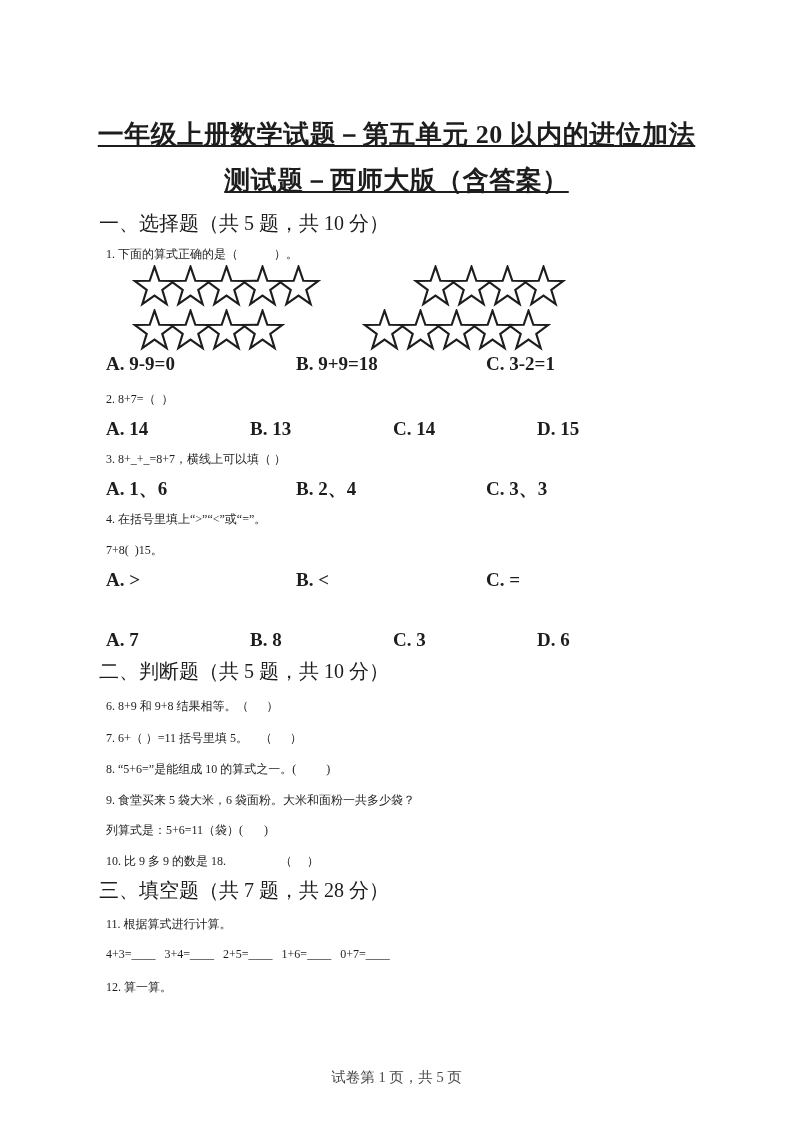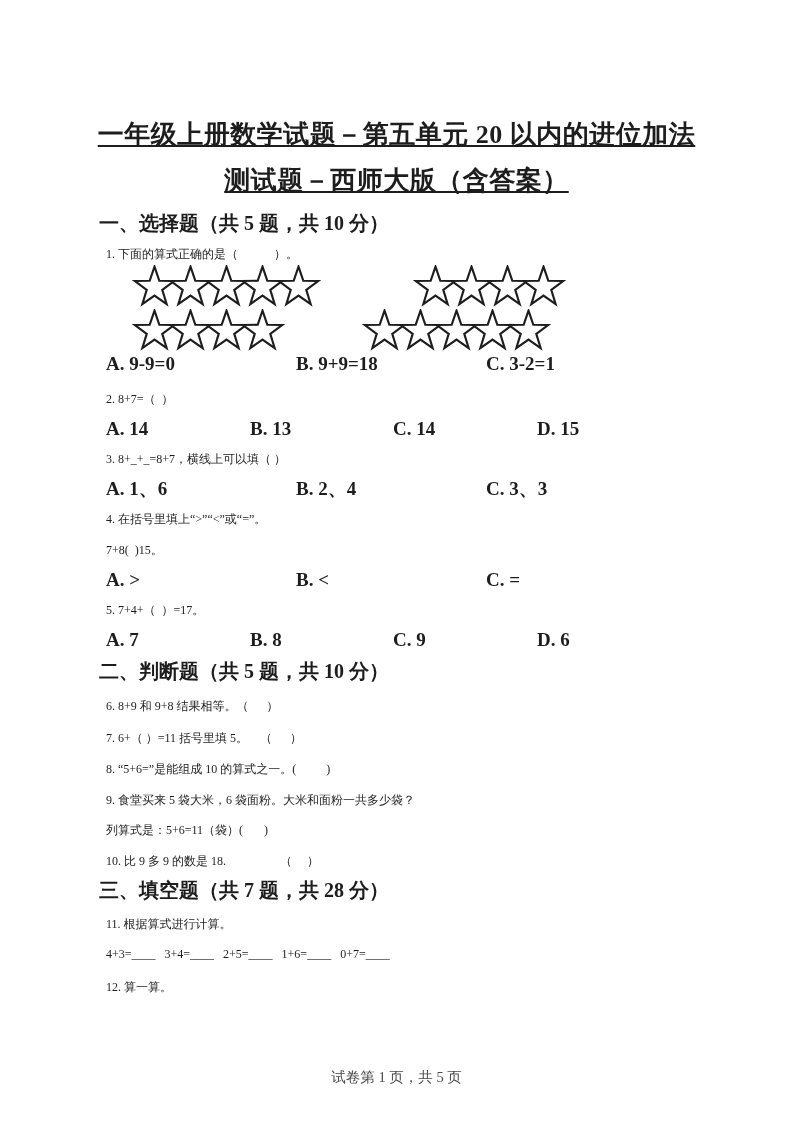--- a/index.html
+++ b/index.html
@@ -15,21 +15,21 @@
     position:absolute;top:112px;left:88px;right:88px;
     font-size:26px;font-weight:700;line-height:46px;
     text-align:center;letter-spacing:.5px;
   }
   .line{
     position:absolute;left:106px;right:40px;height:24px;
     font-size:12px;line-height:24px;white-space:pre;
   }
   .sec{
     position:absolute;left:99px;right:40px;height:26px;
-    font-size:20px;font-weight:700;line-height:26px;white-space:pre;
+    font-size:20px;font-weight:400;line-height:26px;white-space:pre;
   }
   .optrow{position:absolute;left:106px;right:20px;height:24px;}
   .opt{
     position:absolute;top:0;font-size:19px;line-height:24px;white-space:pre;font-weight:bold;
   }
   .c3-0{left:0;}  .c3-1{left:190px;} .c3-2{left:380px;}
   .c4-0{left:0;}  .c4-1{left:144px;} .c4-2{left:287px;} .c4-3{left:431px;}
   .stars{position:absolute;left:106px;top:264px;height:92px;right:40px;}
   .sgroup{position:absolute;top:0;}
   .sgroup-left{left:26px;width:195px;}
@@ -144,25 +144,24 @@
   </div>
 
   <div class="line" style="top:507px">4. 在括号里填上“&gt;”“&lt;”或“=”。</div>
   <div class="line" style="top:538px">7+8(  )15。</div>
   <div class="optrow" style="top:568px">
     <span class="opt c3-0">A. &gt;</span>
     <span class="opt c3-1">B. &lt;</span>
     <span class="opt c3-2">C. =</span>
   </div>
 
-  <div class="line" style="top:598px">5. 7+4+（  ）=17。</div>
   <div class="optrow" style="top:628px">
     <span class="opt c4-0">A. 7</span>
     <span class="opt c4-1">B. 8</span>
-    <span class="opt c4-2">C. 9</span>
+    <span class="opt c4-2">C. 3</span>
     <span class="opt c4-3">D. 6</span>
   </div>
 
   <div class="sec" style="top:658px">二、判断题（共 5 题，共 10 分）</div>
 
   <div class="line" style="top:694px">6. 8+9 和 9+8 结果相等。（      ）</div>
   <div class="line" style="top:726px">7. 6+（ ）=11 括号里填 5。    （      ）</div>
   <div class="line" style="top:757px">8. “5+6=”是能组成 10 的算式之一。(          )</div>
   <div class="line" style="top:788px">9. 食堂买来 5 袋大米，6 袋面粉。大米和面粉一共多少袋？</div>
   <div class="line" style="top:818px">列算式是：5+6=11（袋）(       )</div>

